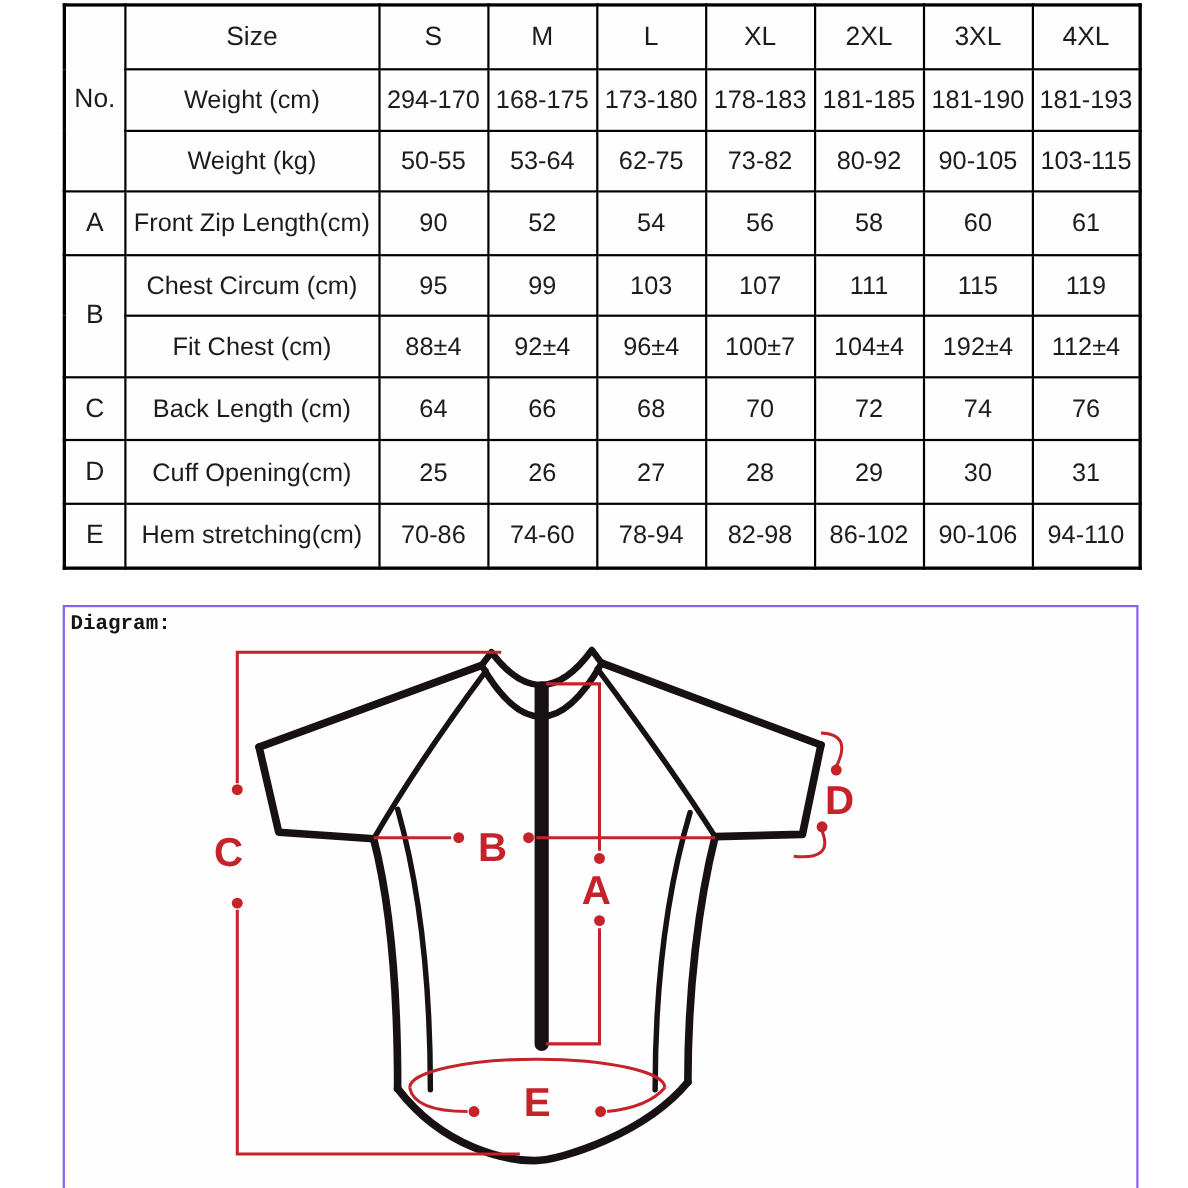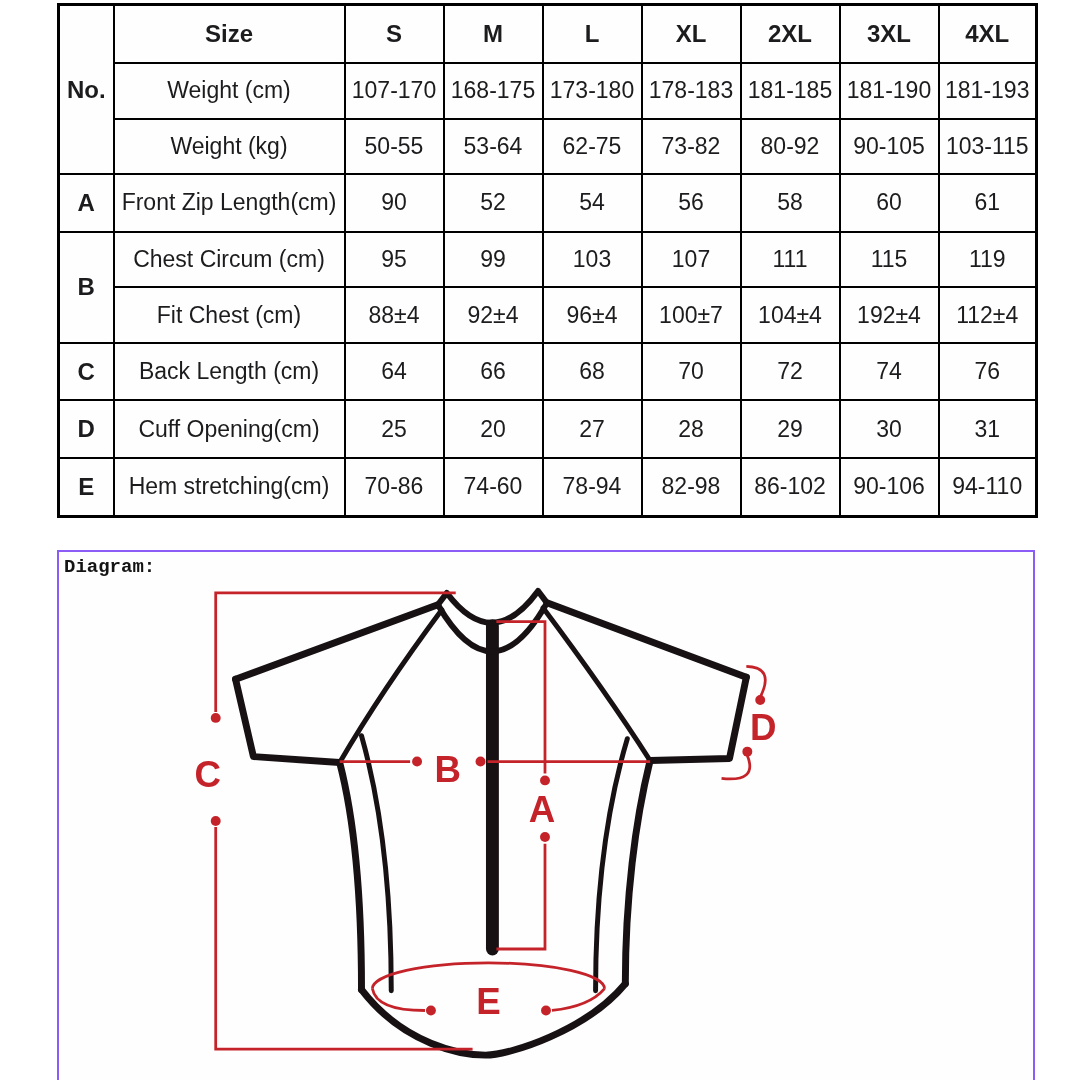--- a/index.html
+++ b/index.html
@@ -2,21 +2,21 @@
 <html><head>
 <meta charset="utf-8">
 <style>
   html,body{margin:0;padding:0;background:#ffffff;}
   .page{position:relative;width:1080px;height:1080px;background:#ffffff;overflow:hidden;
         font-family:"Liberation Sans",sans-serif;color:#1c1c1e;}
   table.size-table{position:absolute;left:57px;top:3px;width:978px;height:515px;
         border-collapse:collapse;table-layout:fixed;border:3px solid #000;
         font-size:23px;text-align:center;}
   table.size-table td{border:2px solid #000;padding:0;vertical-align:middle;background:#fefefe;}
-  table.size-table td.b{font-weight:bold;font-size:24px;border-radius:13px;}
+  table.size-table td.b{font-weight:normal;font-size:24px;border-radius:13px;}
   .diagram-box{position:absolute;left:57px;top:518px;width:978px;height:559px;
         box-sizing:border-box;border:2px solid #8b5cf6;background:#fefefe;margin-top:32px;}
   .diagram-title{position:absolute;left:5px;top:4px;
         font-family:"Liberation Mono","DejaVu Sans Mono",monospace;
         font-size:19px;font-weight:bold;color:#141414;letter-spacing:0px;}
   .diagram-svg{position:absolute;left:0;top:0;}
   .jersey{stroke:#181114;fill:none;stroke-linecap:round;stroke-linejoin:round;}
   .redline{stroke:#c5232a;fill:none;stroke-width:2.8;}
   .reddot{fill:#c5232a;stroke:none;}
   .redtext{fill:#c5232a;font-family:"Liberation Sans",sans-serif;font-weight:bold;
@@ -46,21 +46,21 @@
       <td class="b">S</td>
       <td class="b">M</td>
       <td class="b">L</td>
       <td class="b">XL</td>
       <td class="b">2XL</td>
       <td class="b">3XL</td>
       <td class="b">4XL</td>
     </tr>
     <tr>
       <td>Weight (cm)</td>
-      <td>107-170</td>
+      <td>294-170</td>
       <td>168-175</td>
       <td>173-180</td>
       <td>178-183</td>
       <td>181-185</td>
       <td>181-190</td>
       <td>181-193</td>
     </tr>
     <tr>
       <td>Weight (kg)</td>
       <td>50-55</td>
@@ -111,21 +111,21 @@
       <td>68</td>
       <td>70</td>
       <td>72</td>
       <td>74</td>
       <td>76</td>
     </tr>
     <tr>
       <td class="b">D</td>
       <td>Cuff Opening(cm)</td>
       <td>25</td>
-      <td>20</td>
+      <td>26</td>
       <td>27</td>
       <td>28</td>
       <td>29</td>
       <td>30</td>
       <td>31</td>
     </tr>
     <tr>
       <td class="b">E</td>
       <td>Hem stretching(cm)</td>
       <td>70-86</td>

